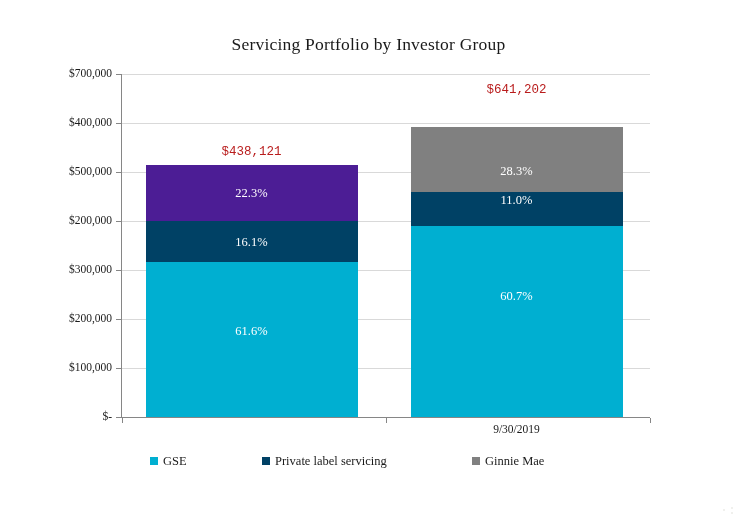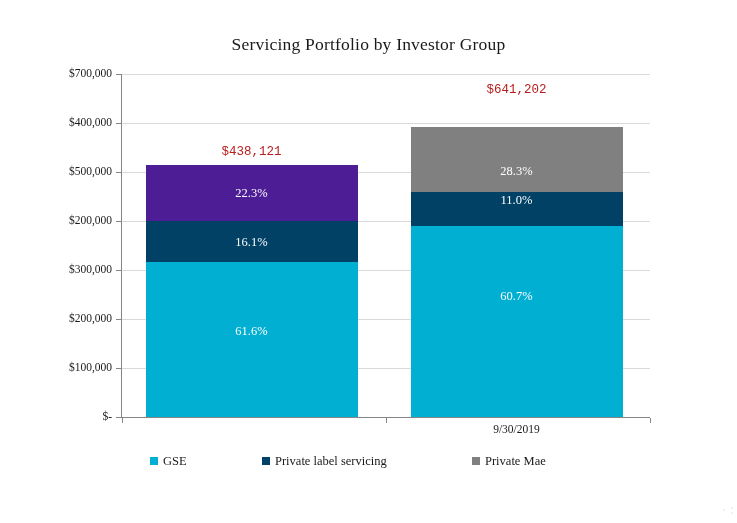--- a/index.html
+++ b/index.html
@@ -257,21 +257,21 @@
       <div class="legend-item" style="left: 16px; margin-left: 12px;">
         <span class="legend-swatch" style="background: rgb(0, 175, 209);"></span>
         <span class="legend-label">GSE</span>
       </div>
       <div class="legend-item" style="left: 140px; text-align: right;">
         <span class="legend-swatch" style="background: rgb(0, 65, 101);"></span>
         <span class="legend-label">Private label servicing</span>
       </div>
       <div class="legend-item" style="left: 350px;">
         <span class="legend-swatch" style="background: rgb(128, 128, 128);"></span>
-        <span class="legend-label">Private Mae</span>
+        <span class="legend-label">Ginnie Mae</span>
       </div>
     </div>
 
   <div class="corner-marks" id="corner-marks">
       <i style="left: 2px; top: 6px;"></i>
       <i style="left: 10px; top: 4px;"></i>
       <i style="left: 10px; top: 9px;"></i>
       <i style="left: 18px; top: 4px;"></i>
       <i style="left: 18px; top: 9px;"></i>
       <i style="left: 26px; top: 4px;"></i>

